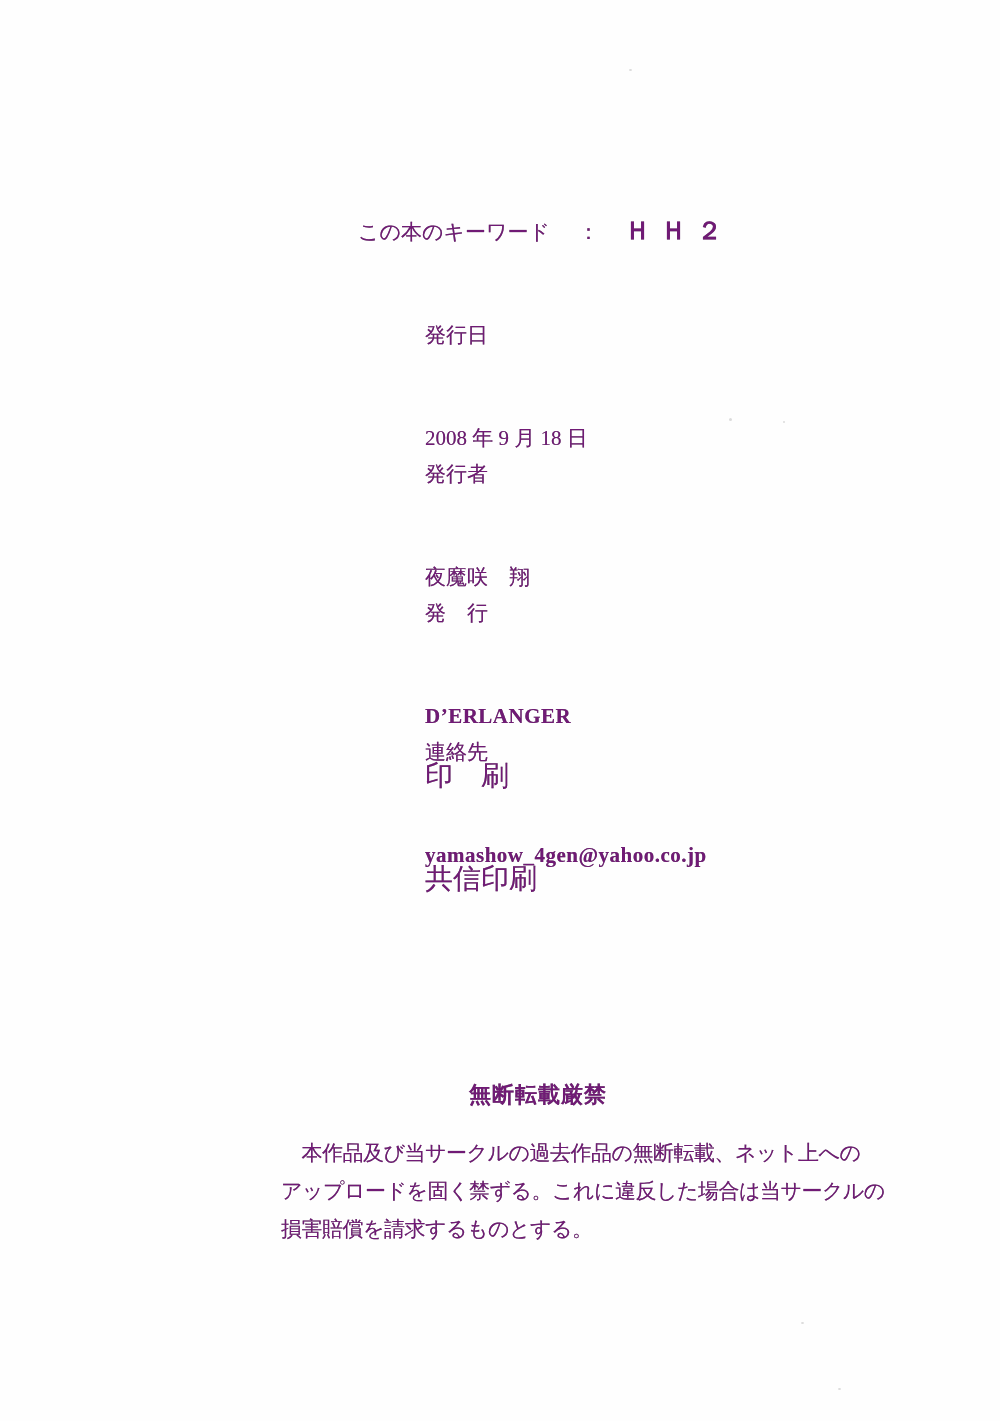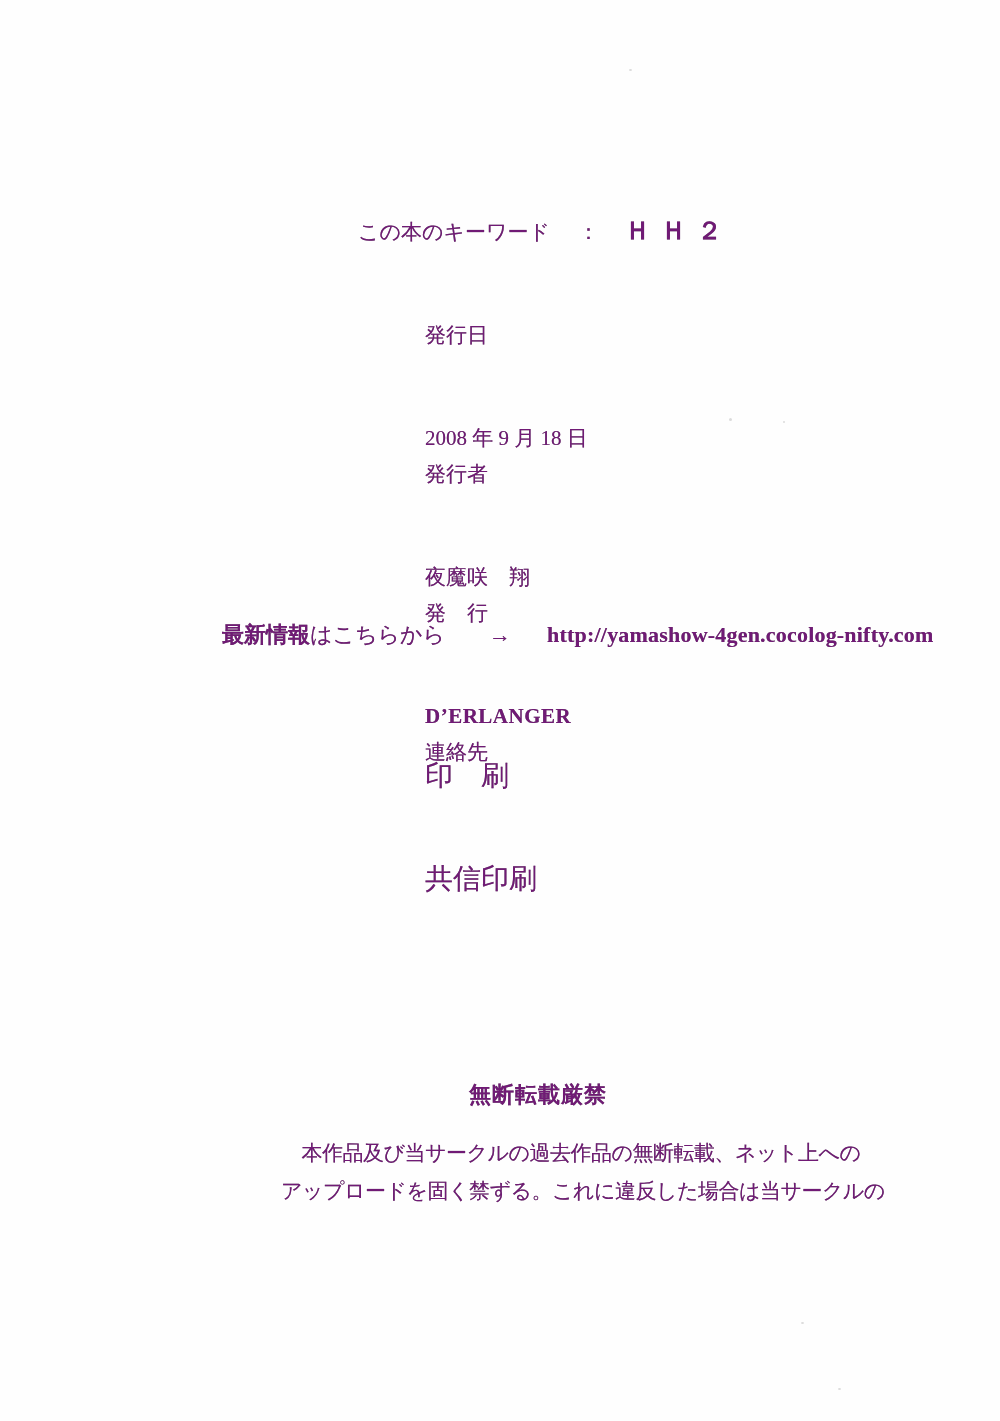--- a/index.html
+++ b/index.html
@@ -126,41 +126,40 @@
     <div class="colophon-row">
       <span class="colophon-label">発行者</span>
       <span class="colophon-value">夜魔咲　翔</span>
     </div>
     <div class="colophon-row">
       <span class="colophon-label">発　行</span>
       <span class="colophon-value latin-bold">D’ERLANGER</span>
     </div>
     <div class="colophon-row">
       <span class="colophon-label">連絡先</span>
+      <span class="colophon-value latin-bold">yamashow_4gen@yahoo.co.jp</span>
     </div>
   </div>
 
-  <div class="abs latest-info ink">
-    <span class="latest-info-em">最新情報</span><span>はこちらから</span><span class="latest-arrow">→</span><span class="latest-url">http://yamashow-4gen.cocolog-nifty.com</span>
-  </div>
 
   <div class="abs printing ink">
     <div class="colophon-row">
       <span class="colophon-label">印　刷</span>
       <span class="colophon-value">共信印刷</span>
     </div>
   </div>
 
   <div class="abs notice ink">
     <div>無断転載厳禁</div>
   </div>
 
   <div class="abs legal ink">
     <div>　本作品及び当サークルの過去作品の無断転載、ネット上への</div>
     <div>アップロードを固く禁ずる。これに違反した場合は当サークルの</div>
+    <div>損害賠償を請求するものとする。</div>
   </div>
 
   <div class="speck" style="left:629px; top:69px; width:3px; height:2px;"></div>
   <div class="speck" style="left:729px; top:418px; width:3px; height:3px;"></div>
   <div class="speck" style="left:783px; top:421px; width:2px; height:2px;"></div>
   <div class="speck" style="left:801px; top:1322px; width:3px; height:2px;"></div>
   <div class="speck" style="left:838px; top:1388px; width:3px; height:2px;"></div>
 
 </div>
 

